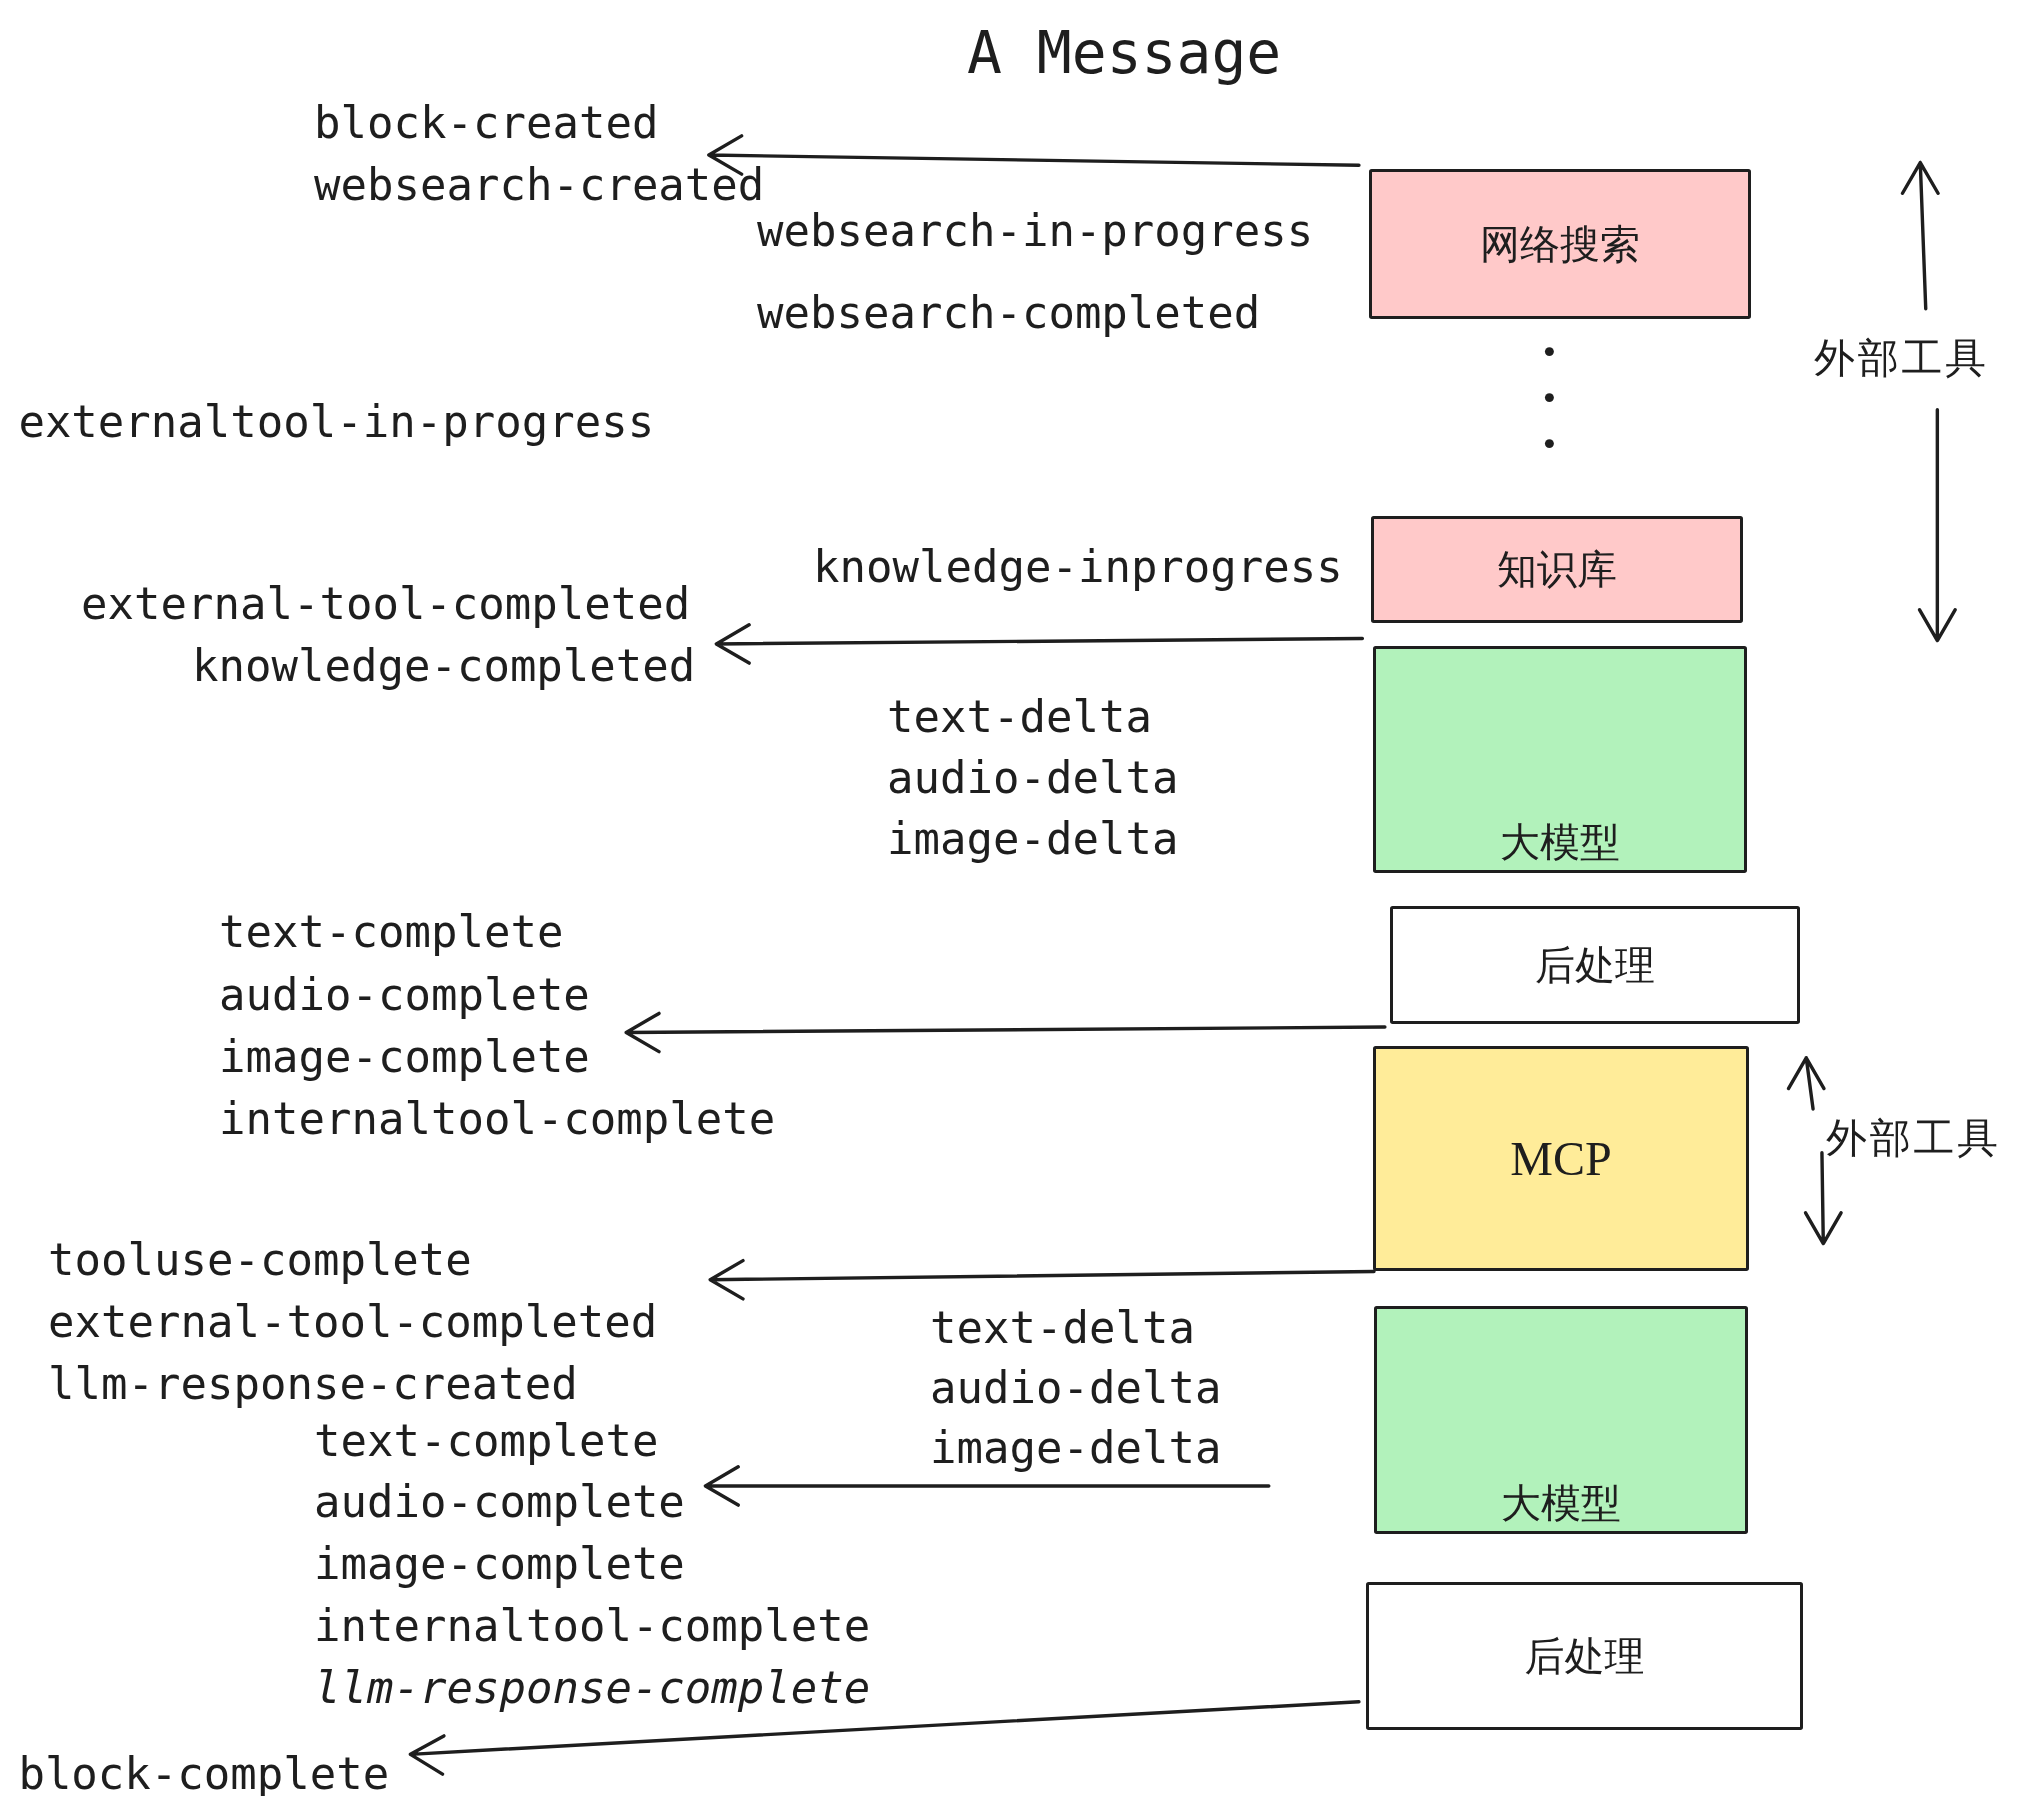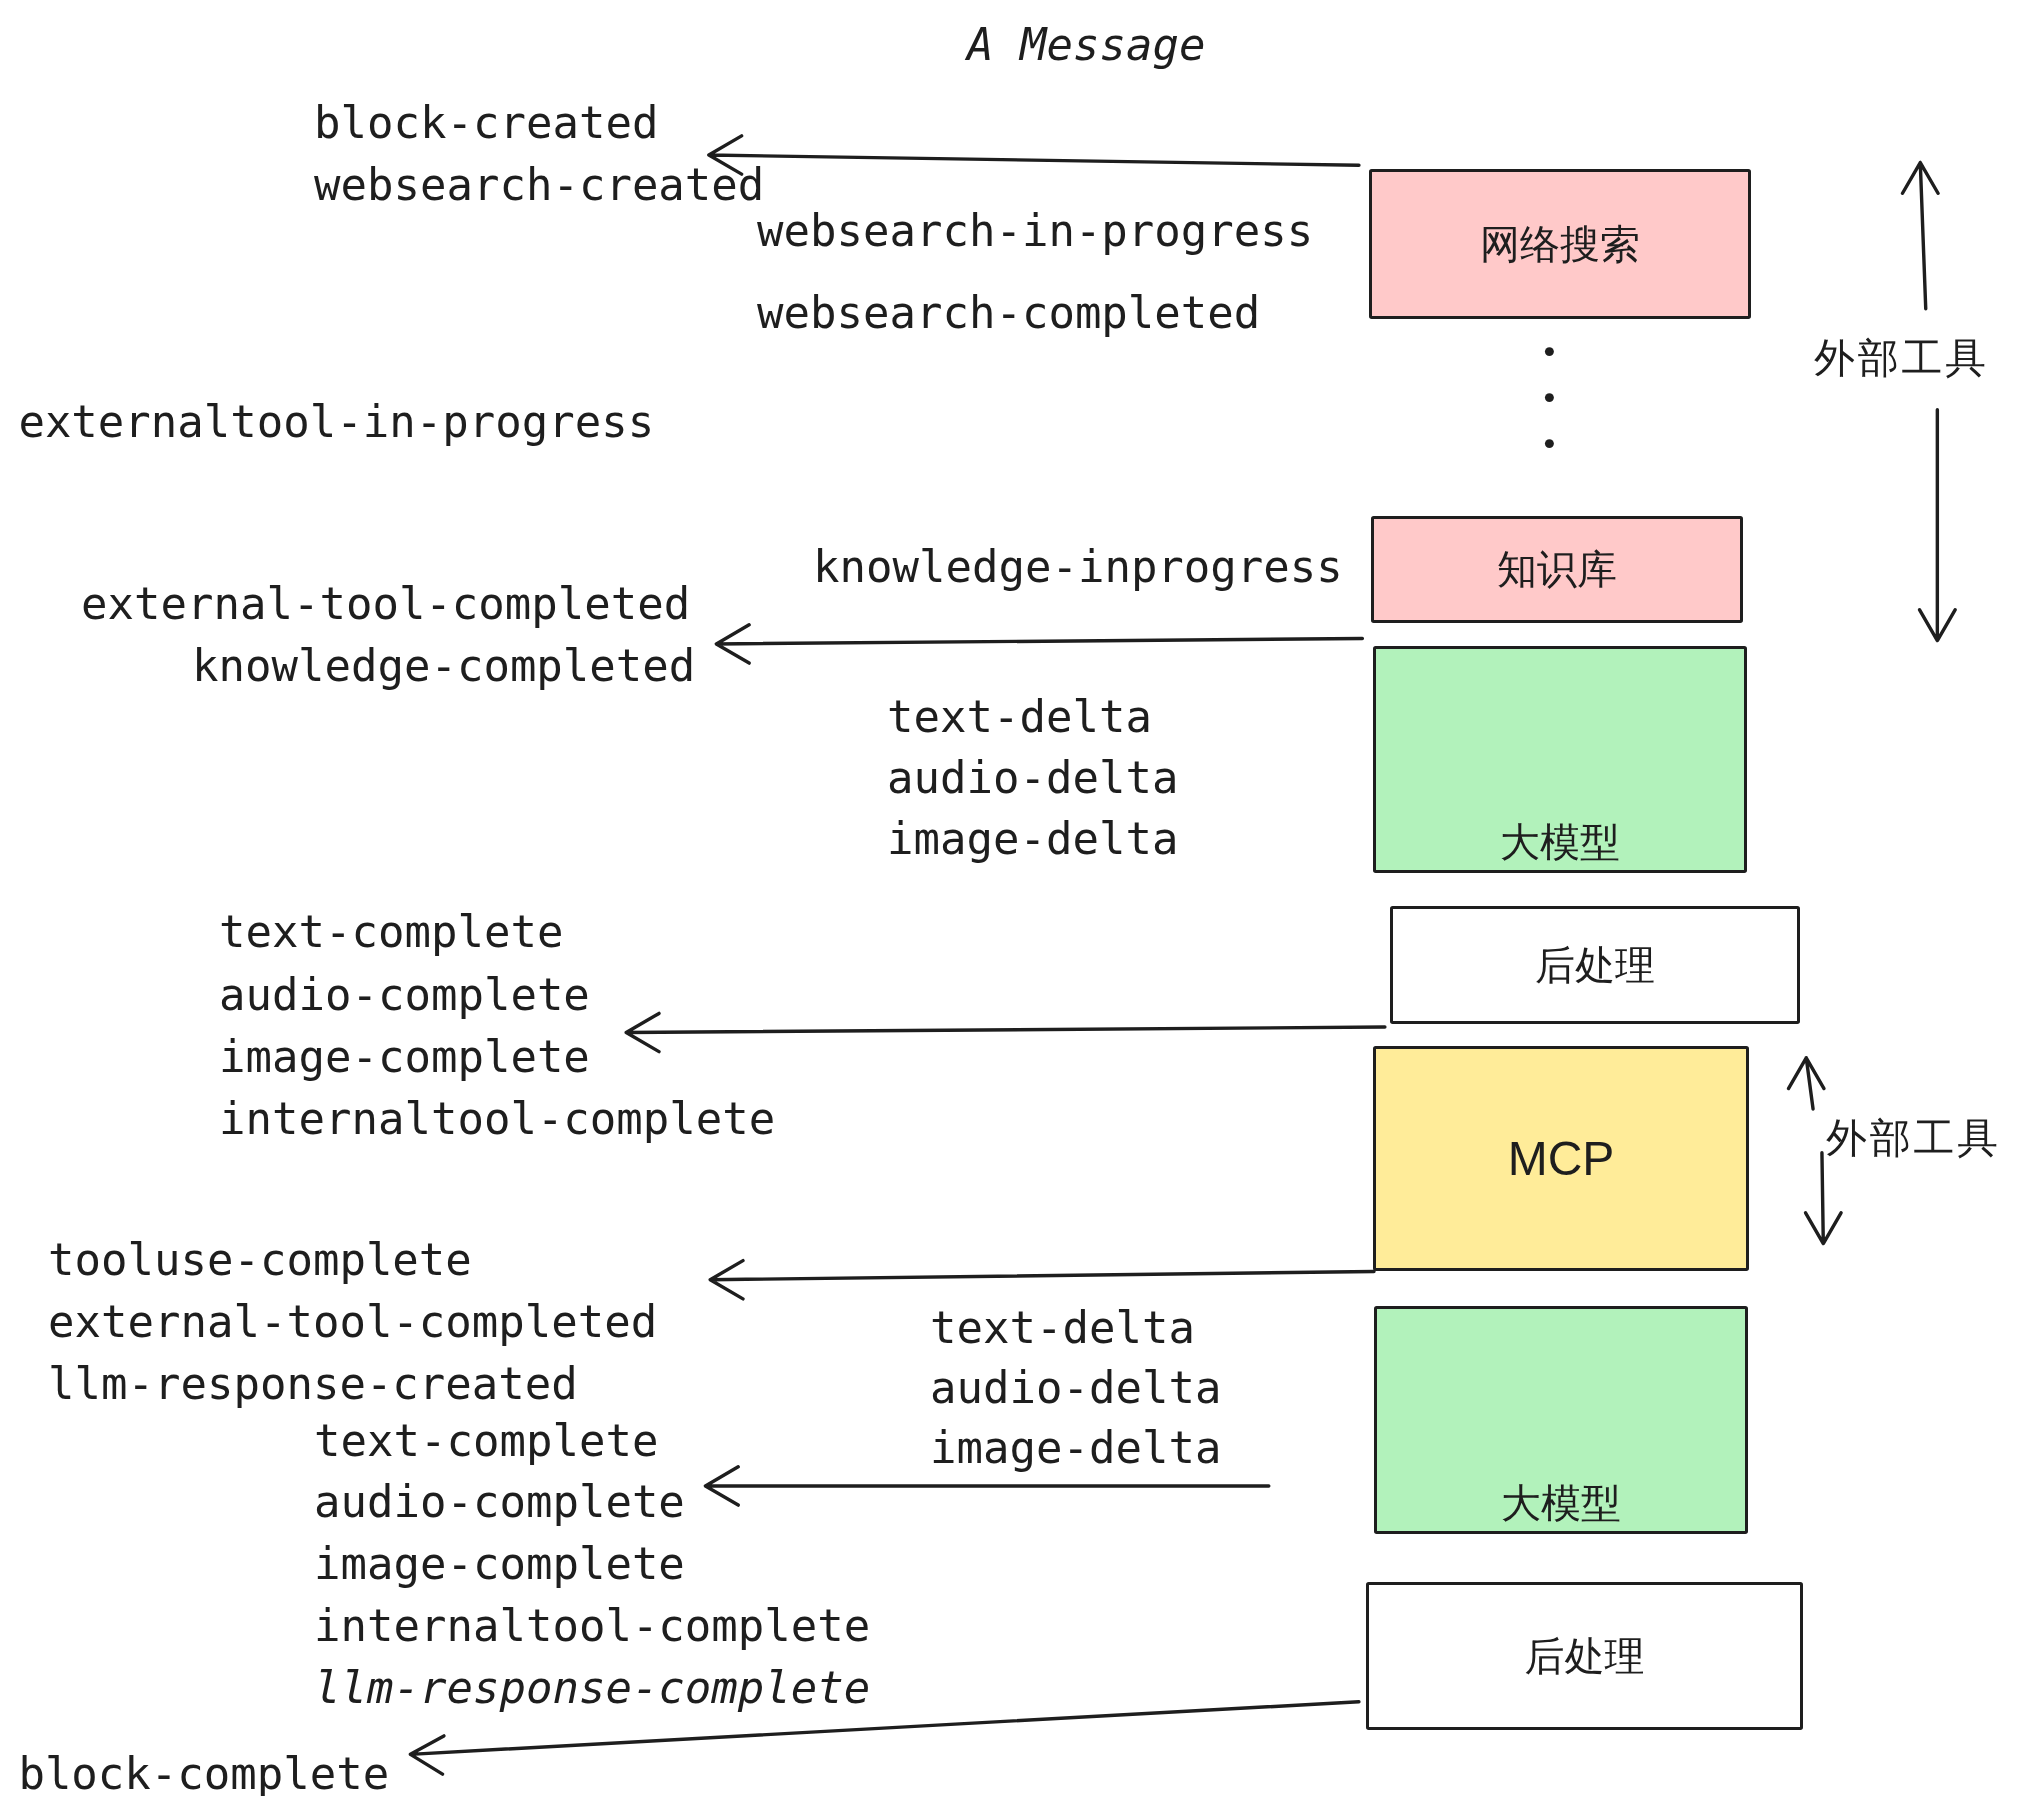--- a/index.html
+++ b/index.html
@@ -1,28 +1,28 @@
 <!DOCTYPE html>
 <html style="font-size:11px"><head>
 <meta charset="utf-8">
 <style>
   html,body{margin:0;padding:0;background:#ffffff;}
   .stage{
     position:relative;width:2035px;height:1796px;background:#ffffff;
     font-family:"DejaVu Sans Mono",monospace;color:#1e1e1e;overflow:hidden;
   }
-  .title{position:absolute;font-size:44px;white-space:nowrap;font-style:italic;}
+  .title{position:absolute;font-size:58px;white-space:nowrap;}
   .ev{position:absolute;font-size:44px;line-height:1;white-space:nowrap;}
   .box{
     position:absolute;border:3.4px solid #1e1e1e;border-radius:2.7px;
     display:flex;align-items:center;justify-content:center;
     font-family:"DejaVu Sans","Liberation Sans",sans-serif;font-size:40px;
     box-sizing:border-box;white-space:nowrap;
   }
-  .box.mono{font-family:Liberation Sans, sans-serif;font-size:48px;}
+  .box.mono{font-family:Liberation Serif, serif;font-size:48px;}
   .pink{background:#ffc9c9;}
   .green{background:#b2f2bb;align-items:flex-end;}
   .yellow{background:#ffec99;}
   .white{background:#ffffff;}
   .side-label{
     position:absolute;font-family:"DejaVu Sans","Liberation Sans",sans-serif;
     font-size:41px;letter-spacing:2.7px;white-space:nowrap;
   }
   .dots{
     position:absolute;font-size:31px;line-height:46px;white-space:pre;

